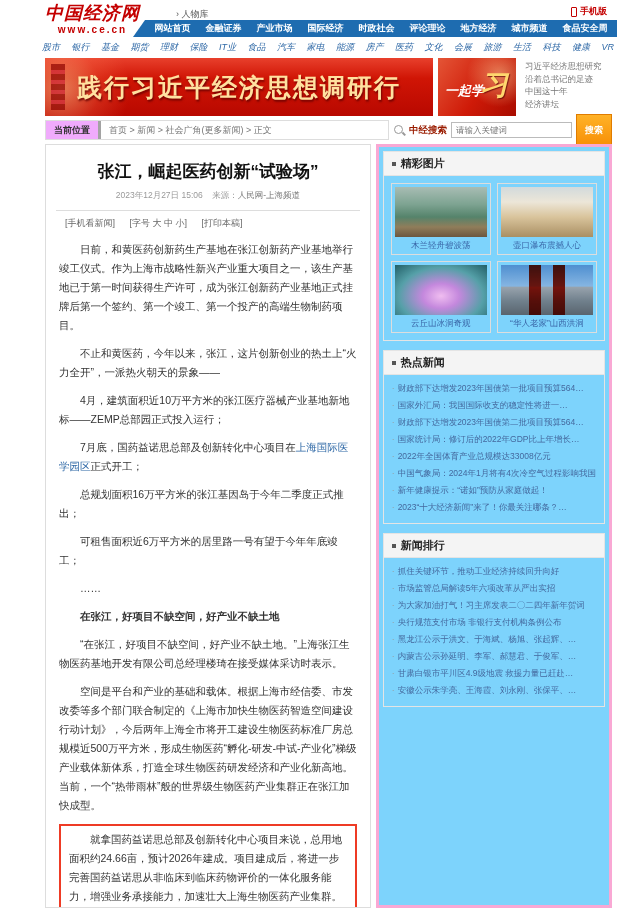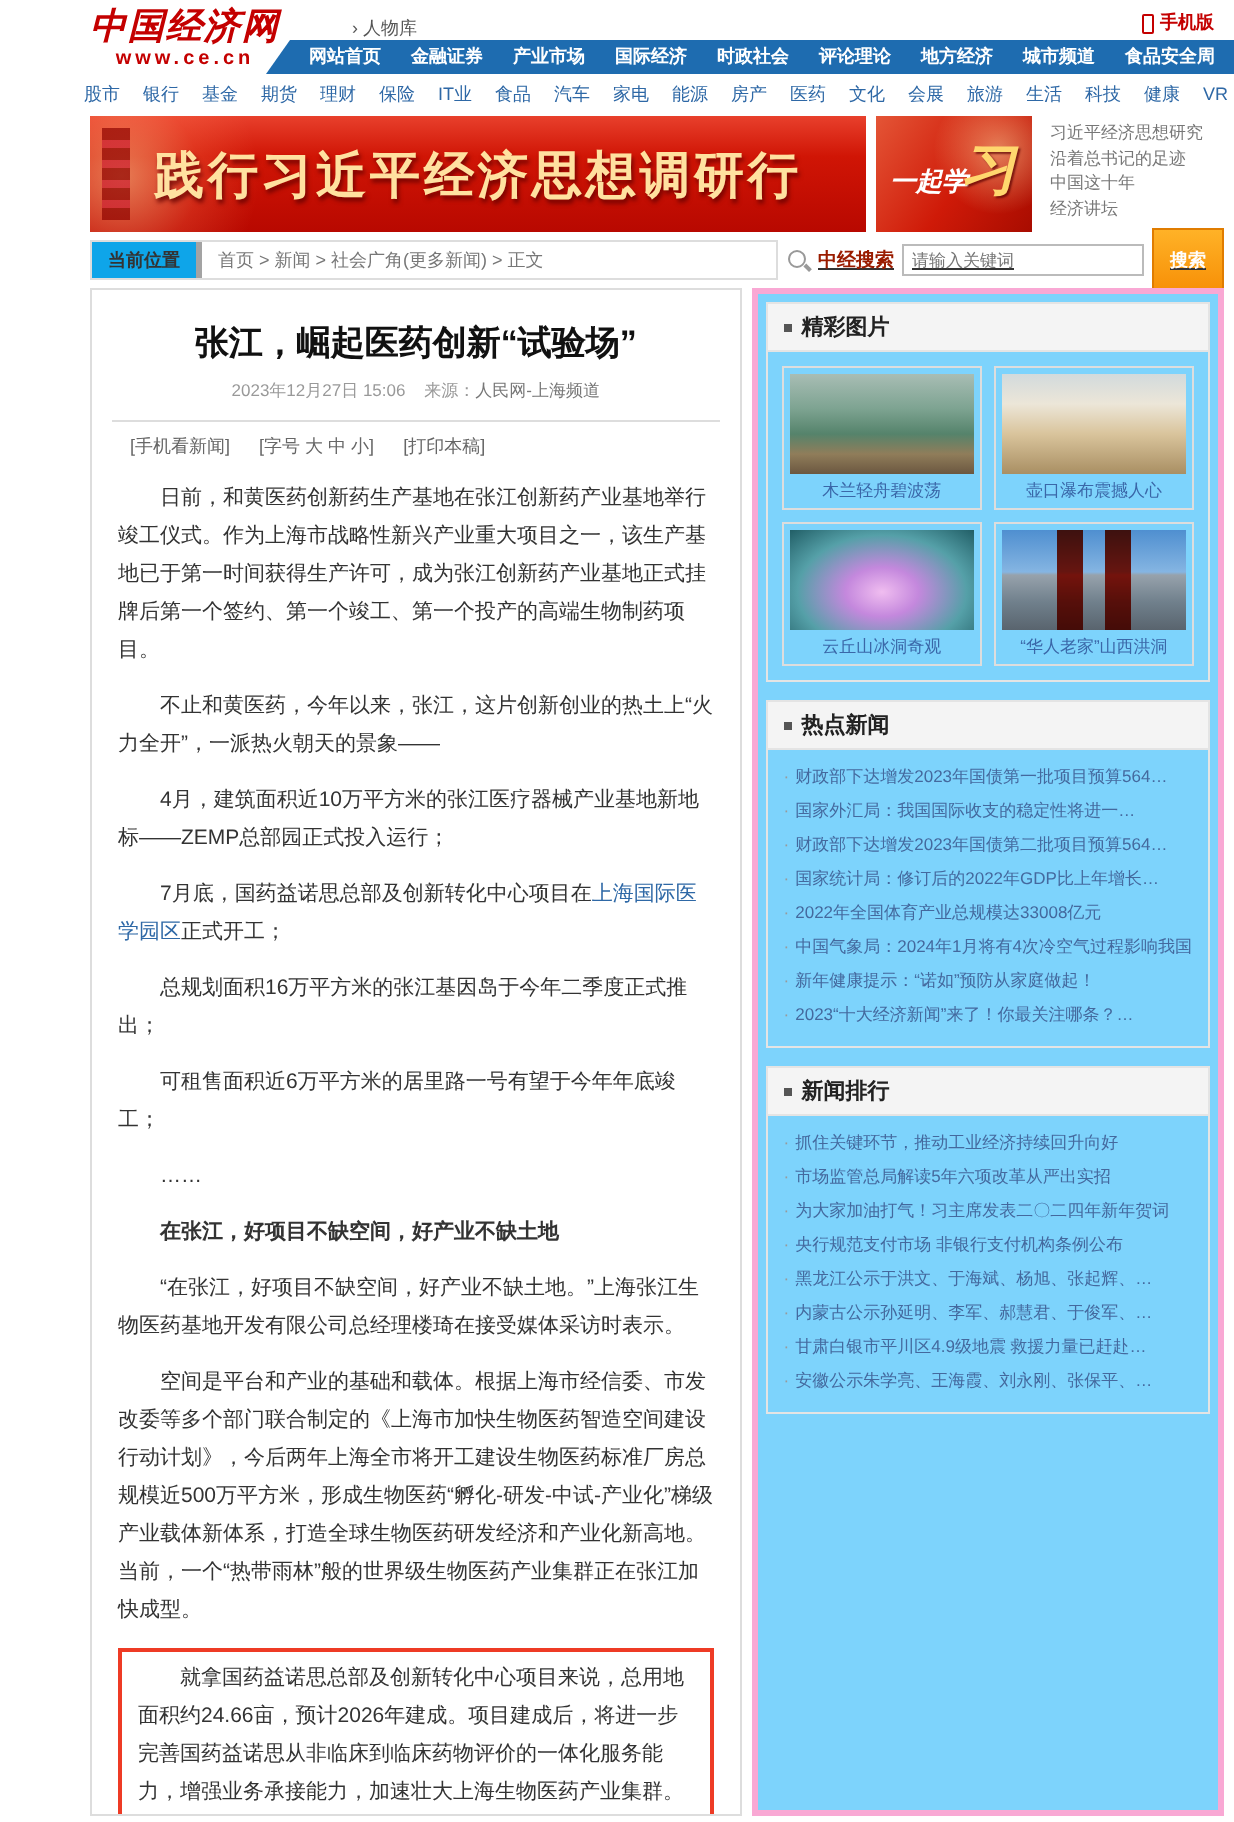--- a/index.html
+++ b/index.html
@@ -14,21 +14,21 @@
   .logo-cn { font-size:18px; font-weight:bold; color:#c40000; font-style:italic; letter-spacing:1px; }
   .logo-en { font-size:10px; font-weight:bold; color:#c40000; letter-spacing:2px; }
   .people-link { position:absolute; left:176px; top:8px; font-size:9px; color:#555; }
   .mobile-link { position:absolute; right:10px; top:5px; font-size:9px; color:#c40000; font-weight:bold; display:flex; align-items:center; gap:3px; }
   .phone-ico { display:inline-block; width:6px; height:10px; border:1px solid #c40000; border-radius:1px; }
   .mainnav { position:absolute; left:133px; right:0; top:20px; height:17px; background:#1e6cb0;
              display:flex; align-items:center; padding-left:14px;
              clip-path:polygon(12px 0,100% 0,100% 100%,0 100%); }
   .mainnav a { color:#fff; font-size:9px; font-weight:bold; padding:0 7.5px; white-space:nowrap; }
   .subnav { position:absolute; left:0; right:0; top:39px; height:16px; display:flex; align-items:center;
-            padding-left:42px; gap:11.5px; }
+            padding-left:42px; gap:11.5px;font-style:italic; }
   .subnav a { color:#2e68a6; font-size:9px; white-space:nowrap; }
 
   
   .banner-row { position:absolute; top:58px; left:45px; width:567px; height:58px; display:flex; gap:5px; }
   .banner-main { width:388px; height:58px; position:relative; overflow:hidden;
     background:linear-gradient(180deg,#e8402c 0%,#d01505 35%,#b80800 100%);
     display:flex; align-items:center; justify-content:center; }
   .banner-main::before { content:""; position:absolute; left:-20px; top:-20px; width:120px; height:100px;
     background:radial-gradient(circle at 30% 50%, rgba(255,210,150,.55) 0%, rgba(255,120,80,.25) 40%, rgba(255,0,0,0) 70%); }
   .banner-main::after { content:""; position:absolute; left:6px; top:6px; width:14px; height:46px;
@@ -41,23 +41,23 @@
     background:radial-gradient(circle,rgba(255,230,170,.5) 0%,rgba(255,230,170,0) 65%); }
   .side-prefix { position:absolute; left:7px; bottom:16px; color:#fff; font-size:13px; font-weight:bold; font-style:italic; }
   .side-char { position:absolute; right:8px; top:8px; color:#ffd76e; font-size:28px; font-weight:bold; font-style:italic;
     text-shadow:1px 1px 1px rgba(90,0,0,.7); }
   .banner-links { flex:1; display:flex; flex-direction:column; justify-content:space-between; padding:3px 0 5px 4px; }
   .banner-links a { font-size:8.5px; color:#777; white-space:nowrap; }
 
   
   .crumb-row { position:absolute; top:120px; left:45px; width:567px; height:20px; display:flex; gap:5px; }
   .crumb-box { width:388px; height:20px; border:1px solid #ddd; display:flex; align-items:center; font-size:9px; }
-  .crumb-label { font-weight:bold; color:#333; padding:0 8px; border-right:3px solid #a3a3a3; height:100%; display:flex; align-items:center; background:#0ea5e9; }
+  .crumb-label { font-weight:bold; color:#333; padding:0 8px; border-right:3px solid #a3a3a3; height:100%; display:flex; align-items:center; background:#f0abfc; }
   .crumb-path { padding-left:8px; color:#777; }
-  .search-box { flex:1; display:flex; align-items:center; gap:4px;text-decoration:underline; }
+  .search-box { flex:1; display:flex; align-items:center; gap:4px; }
   .mag { position:relative; width:11px; height:11px; flex:0 0 auto; }
   .mag::before { content:""; position:absolute; left:0; top:0; width:7px; height:7px; border:1.5px solid #999; border-radius:50%; }
   .mag::after { content:""; position:absolute; left:8px; top:8px; width:4px; height:1.5px; background:#999; transform:rotate(45deg); }
   .search-label { font-size:9.5px; font-weight:bold; color:#9a1c00; white-space:nowrap; }
   .search-input { flex:1; height:16px; border:1px solid #bbb; font-size:8.5px; padding:0 4px; color:#333; min-width:0; }
   .search-btn { width:36px; height:33px; border:1px solid #e07c00; color:#fff; font-size:9px; font-weight:bold;
     background:linear-gradient(180deg,#ffb227 0%,#f78f06 100%); cursor:pointer; }
 
   
   .main-row { position:absolute; top:144px; left:45px; width:567px; bottom:3px; display:flex; gap:5px; }

